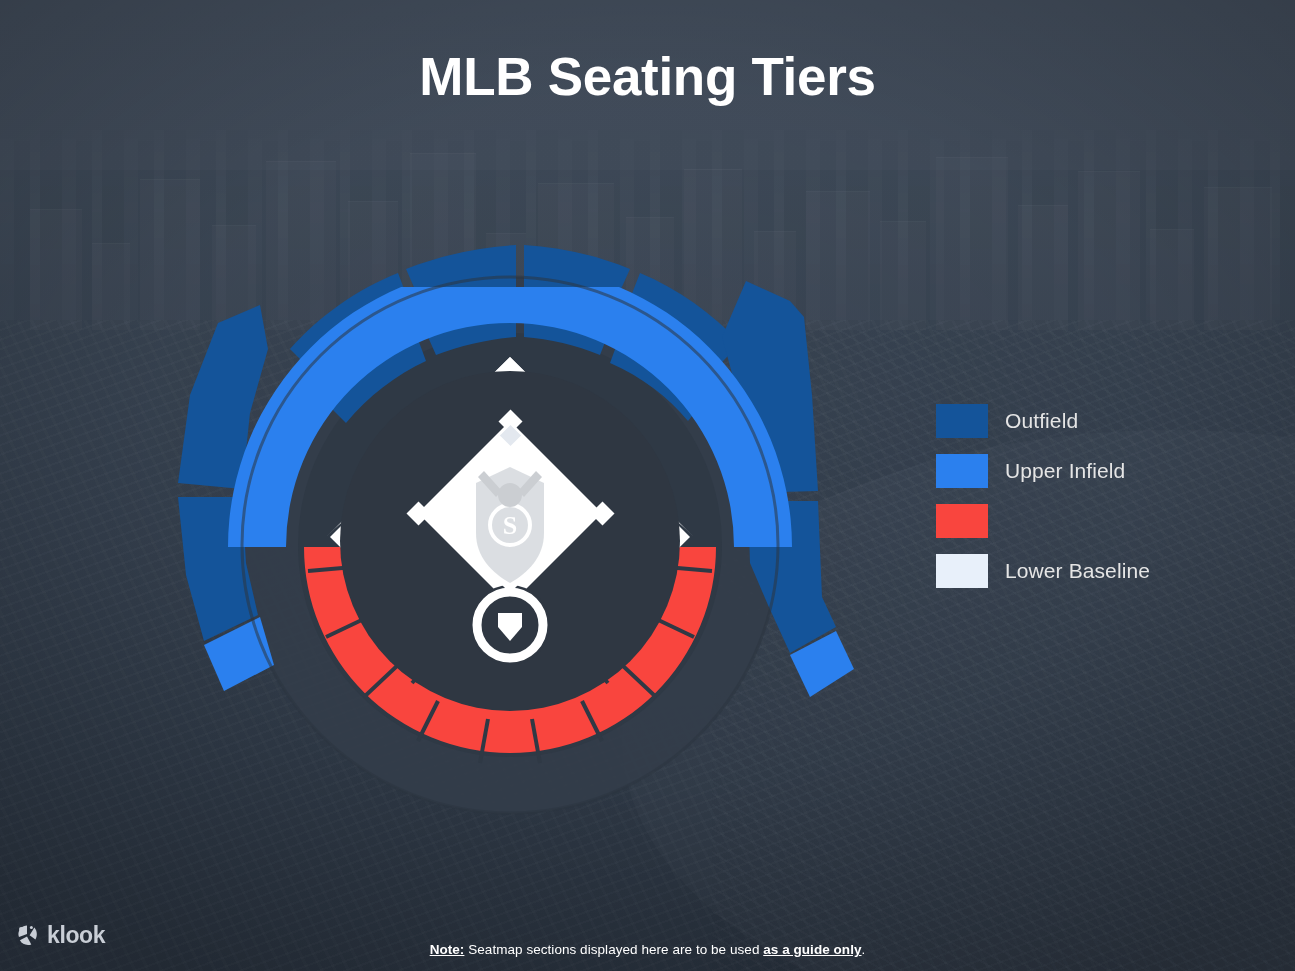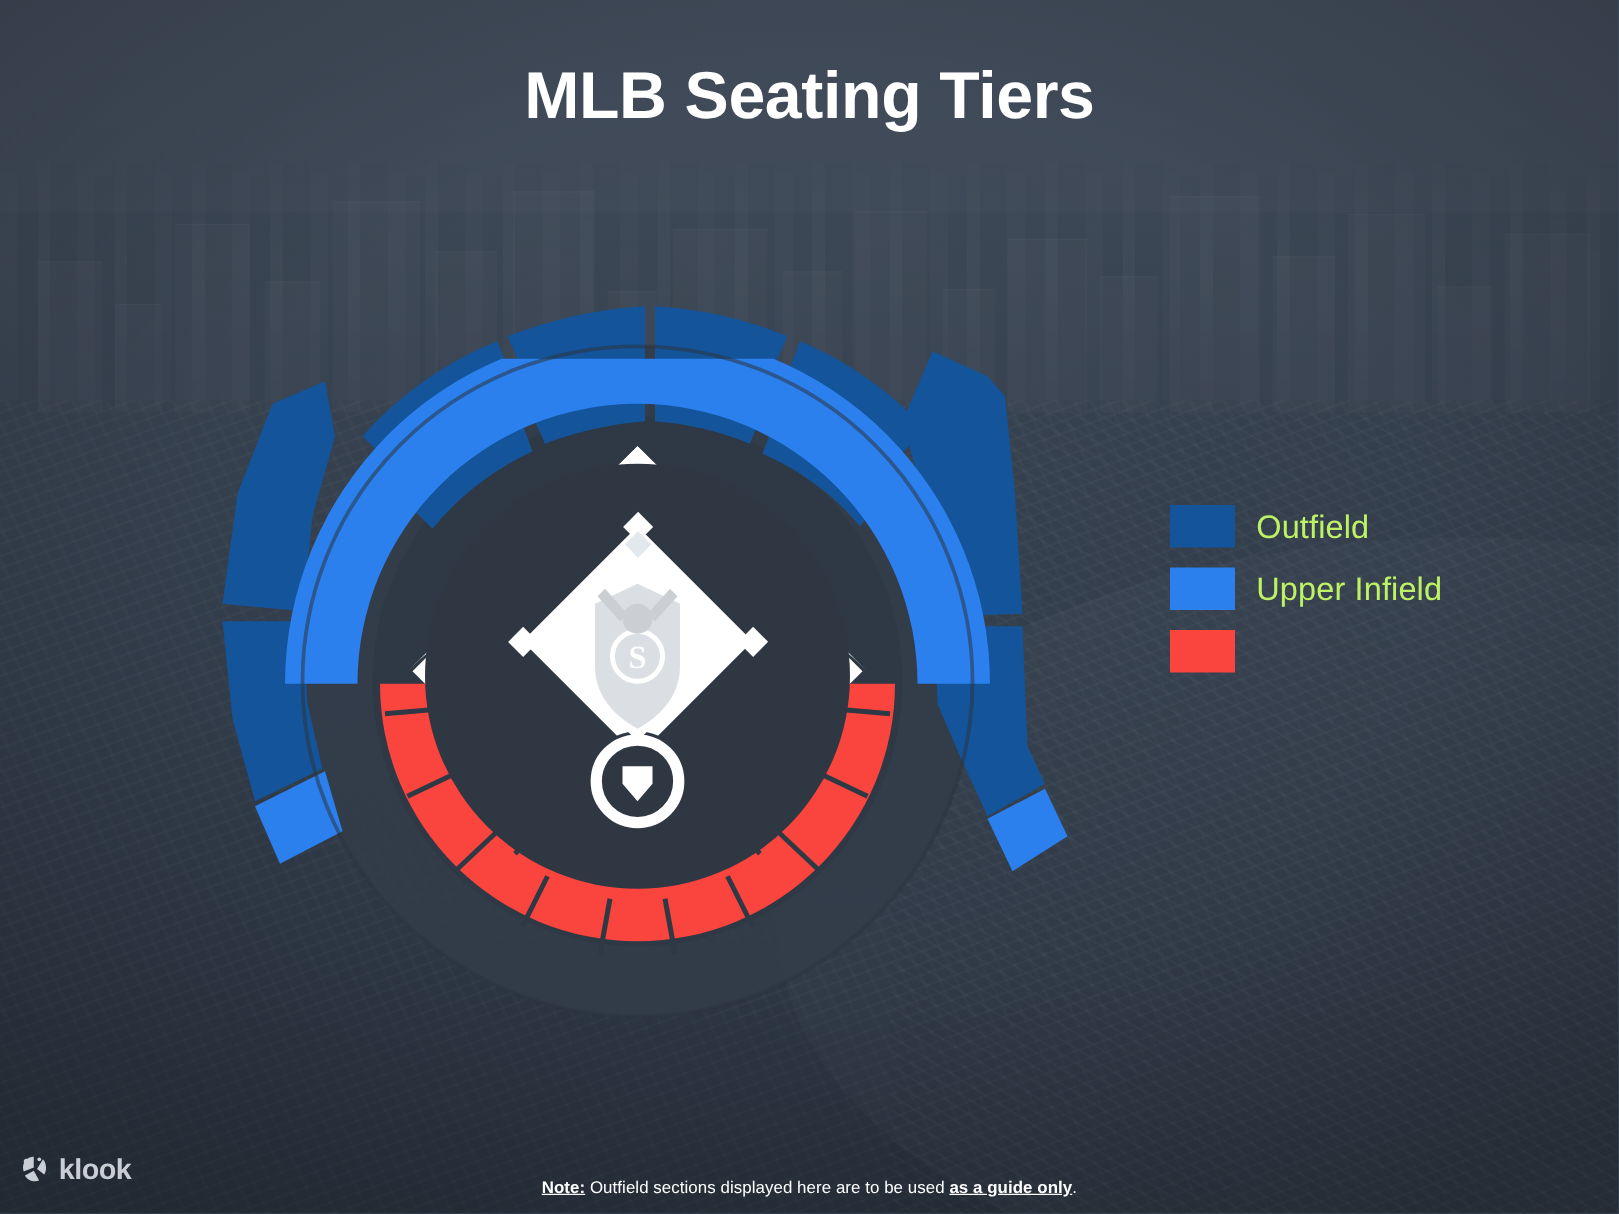--- a/index.html
+++ b/index.html
@@ -133,22 +133,22 @@
     align-items: center;
     height: 50px;
   }
   .legend-swatch {
     width: 52px;
     height: 34px;
     flex: 0 0 auto;
   }
   .legend-label {
     margin-left: 17px;
-    color: #bef264;
-    font-size: 26px;
+    color: #e5e5e5;
+    font-size: 21px;
     letter-spacing: 0.1px;
     white-space: nowrap;
   }
 
   
   .footer-note {
     position: absolute;
     left: 0; right: 0;
     bottom: 14px;
     text-align: center;
@@ -378,24 +378,28 @@
       <div class="legend-swatch" style="background:#14549a"></div>
       <div class="legend-label">Outfield</div>
     </div>
     <div class="legend-row">
       <div class="legend-swatch" style="background:#2b80ee"></div>
       <div class="legend-label">Upper Infield</div>
     </div>
     <div class="legend-row">
       <div class="legend-swatch" style="background:#f9453e"></div>
     </div>
+    <div class="legend-row">
+      <div class="legend-swatch" style="background:#e8f0fa"></div>
+      <div class="legend-label">Lower Baseline</div>
+    </div>
   </div>
 
   <div class="footer-note">
-    <b>Note:</b><span> Outfield sections displayed here are to be used </span><b>as a guide only</b><span>.</span>
+    <b>Note:</b><span> Seatmap sections displayed here are to be used </span><b>as a guide only</b><span>.</span>
   </div>
 
   <div class="brand">
     <svg class="brand-mark" viewBox="0 0 26 26">
       <path d="M13 2.4 C8.2 2.4 4.4 6.3 4.4 11 c0 1.1 .2 2.2 .6 3.1 L 13 11 Z" fill="#c9ced6"></path>
       <path d="M13 13.6 L 5.9 17.3 c1.6 2.8 4.6 4.7 8.1 4.7 1.2 0 2.3-.2 3.3-.6 Z" fill="#c9ced6"></path>
       <path d="M15.6 12.2 L 21.4 16.6 c .9-1.6 1.4-3.5 1.4-5.5 0-2.5-.9-4.9-2.4-6.7 Z" fill="#c9ced6"></path>
       <circle cx="7.2" cy="6.1" r="2.2" fill="#c9ced6"></circle>
       <circle cx="17.4" cy="4.4" r="1.5" fill="#c9ced6"></circle>
     </svg>

